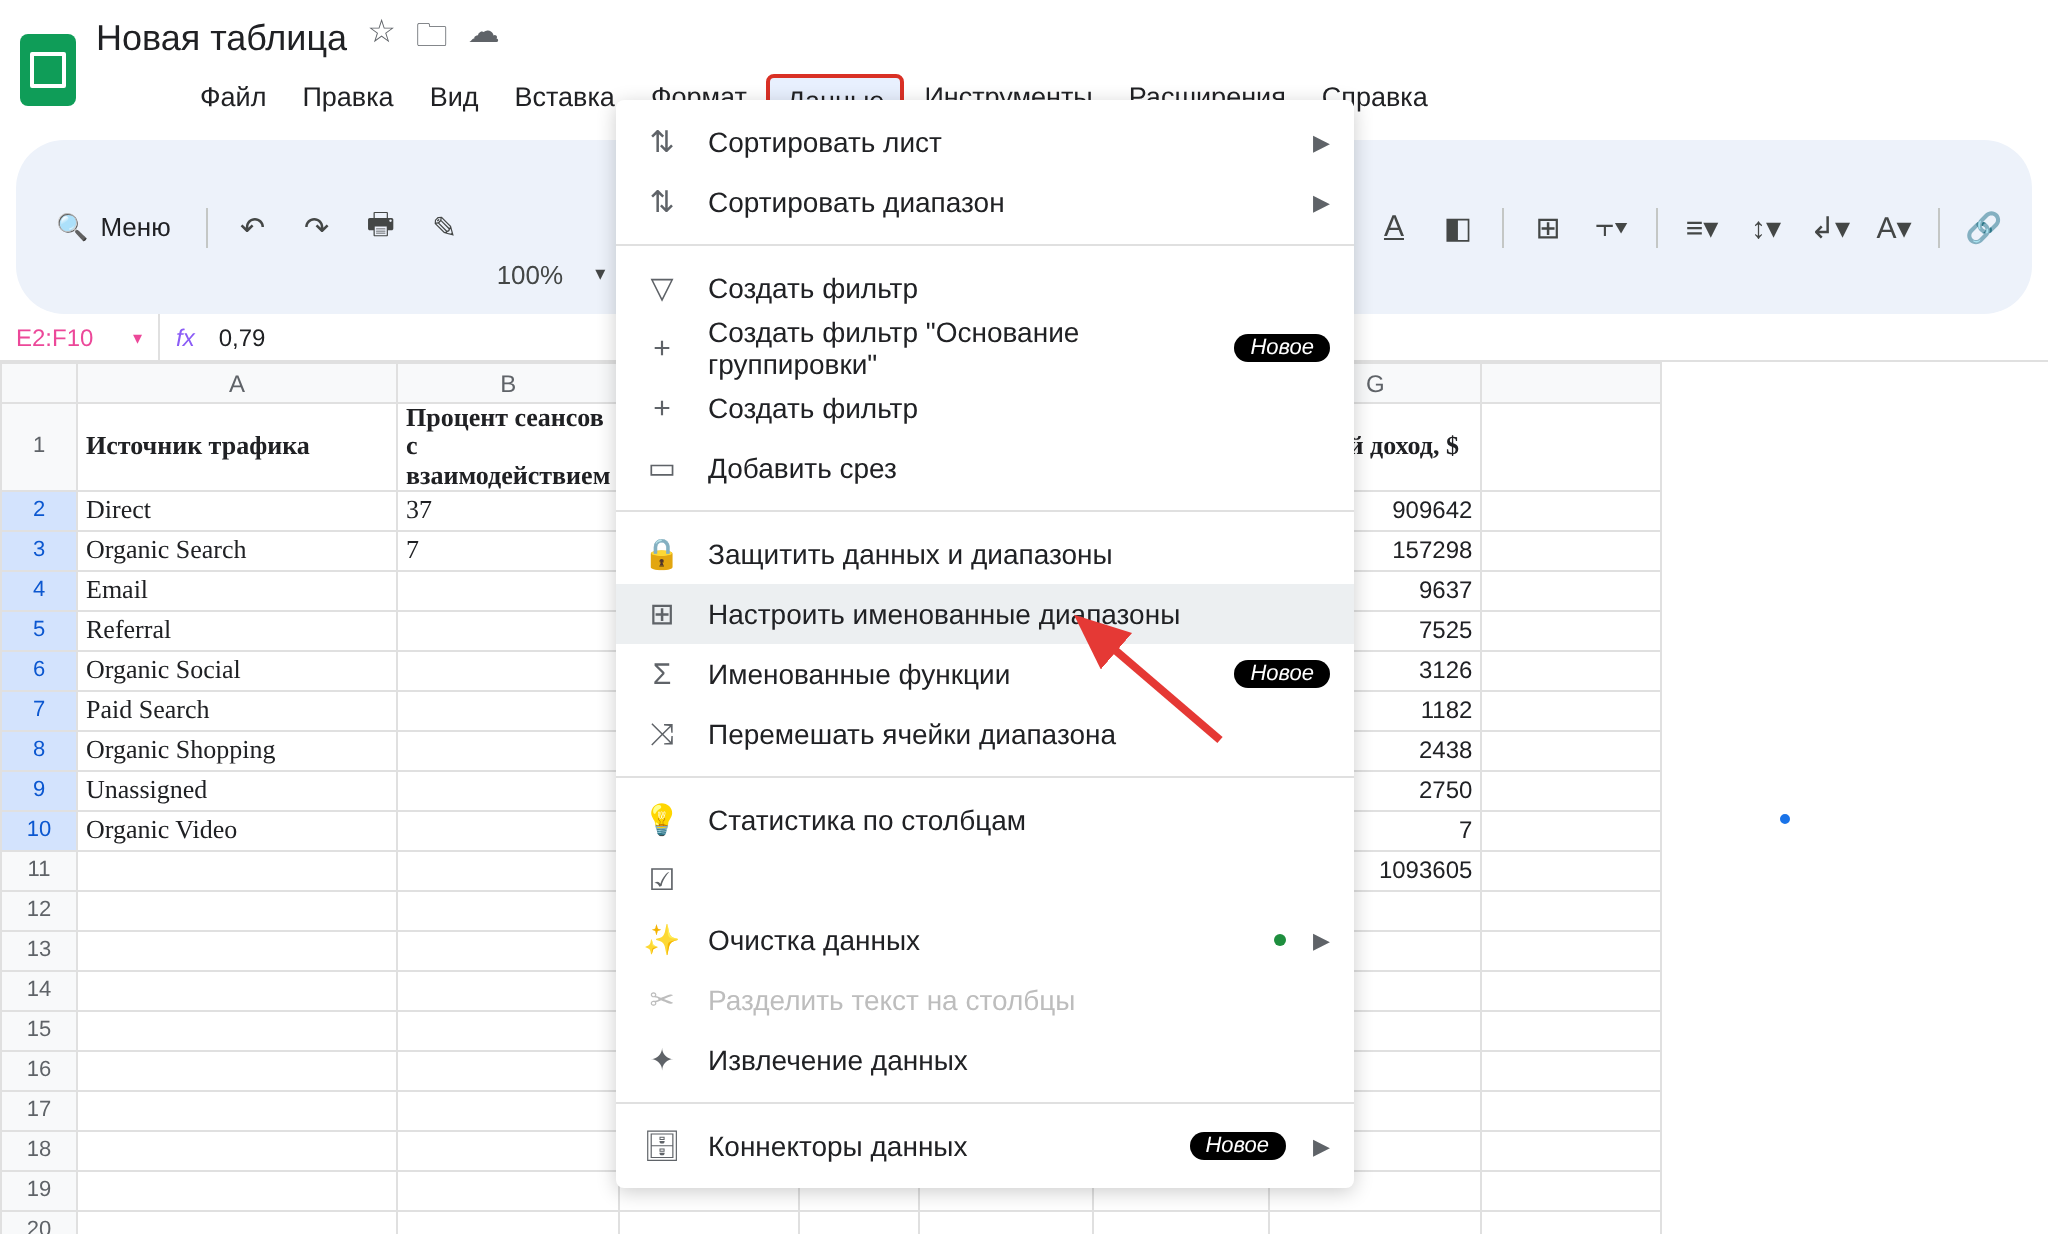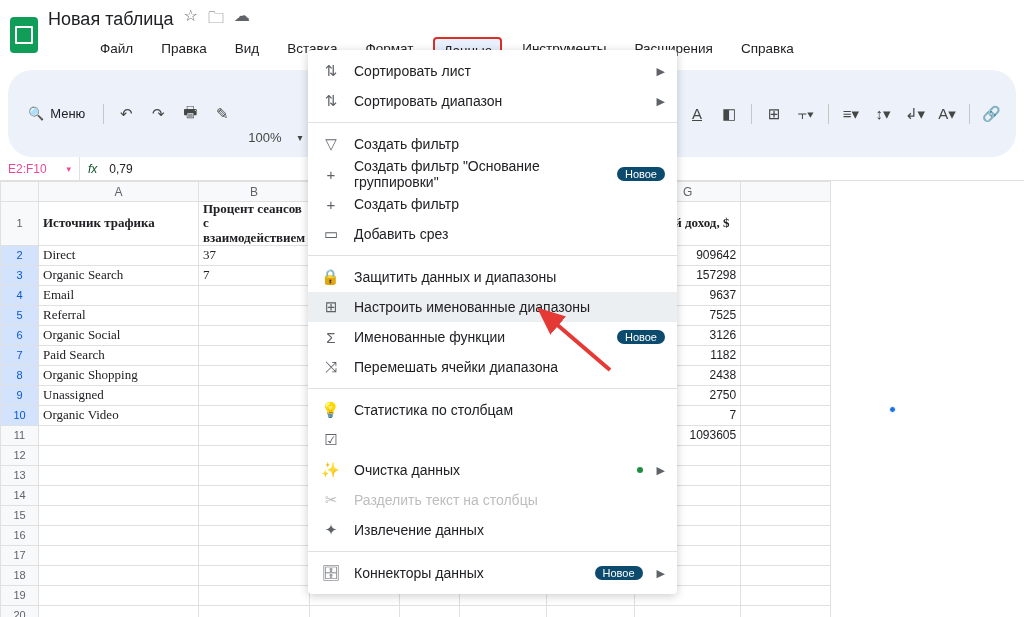--- a/index.html
+++ b/index.html
@@ -7,35 +7,35 @@
 
 
 .header { padding: 6px 10px 0; }
 .title-row { display: flex; align-items: center; gap: 10px; }
 .sheets-logo { width: 28px; height: 36px; background: #0f9d58; border-radius: 4px; position: relative; display: flex; align-items: center; justify-content: center; }
 .sheets-logo::after { content: ""; width: 14px; height: 14px; border: 2px solid #fff; border-radius: 1px; }
 .doc-title { font-size: 18px; color: #202124; }
 .title-icons { display: flex; gap: 10px; color: #5f6368; }
 .title-icons span { font-size: 16px; cursor: pointer; }
 
-.menubar { display: flex; gap: 12px; margin-top: 4px; margin-left: 44px; font-size: 13.5px; color: #202124; }
+.menubar { display: flex; gap: 2px; margin-top: 4px; margin-left: 44px; font-size: 13.5px; color: #202124; }
 .menu-item { padding: 4px 8px; border-radius: 4px; cursor: pointer; }
 .menu-item.active { border: 2px solid #d93025; background: #e8f0fe; }
 
 
 .toolbar { display: flex; align-items: center; gap: 4px; padding: 6px 10px; margin: 6px 8px 0; border-radius: 24px; background: #edf2fa; }
 .tool-btn { width: 28px; height: 28px; display: flex; align-items: center; justify-content: center; border-radius: 4px; cursor: pointer; color: #444746; font-size: 15px; }
 .tool-btn.wide { width: auto; padding: 0 8px; gap: 16px; font-size: 13px; margin-top: 47px; }
 .tool-sep { width: 1px; height: 20px; background: #c4c7c5; margin: 0 4px; }
 .search-pill { display: flex; align-items: center; gap: 6px; padding: 4px 10px; border-radius: 14px; cursor: pointer; }
 
 
 .formula-bar { display: flex; align-items: center; border-bottom: 1px solid #e0e0e0; height: 24px; font-size: 12px; }
 .name-box { width: 80px; padding: 0 8px; display: flex; align-items: center; justify-content: space-between; border-right: 1px solid #e0e0e0; height: 100%; color: #ec4899; }
-.fx { padding: 0 8px; font-style: italic; color: #14532d; }
+.fx { padding: 0 8px; font-style: italic; color: #8b5cf6; }
 .formula-input { flex: 1; padding: 0 4px; }
 
 
 .grid-wrap { position: relative; }
 .grid { border-collapse: collapse; table-layout: fixed; }
 .grid th, .grid td { border: 1px solid #e0e0e0; font-size: 12px; height: 20px; }
 .grid .corner { width: 38px; background: #f8f9fa; }
 .grid thead th { background: #f8f9fa; font-weight: normal; color: #5f6368; text-align: center; }
 .grid thead th.sel { background: #d3e3fd; color: #0b57d0; }
 .grid tbody th { width: 38px; background: #f8f9fa; font-weight: normal; color: #5f6368; text-align: center; font-size: 11px; }
@@ -48,21 +48,21 @@
 .emptycol { width: 90px; }
 
 
 .dropdown { position: absolute; top: 50px; left: 308px; width: 369px; background: #fff; border-radius: 4px; box-shadow: 0 2px 10px rgba(0,0,0,0.2); padding: 6px 0; z-index: 100; font-size: 14px; }
 .dd-item { display: flex; align-items: center; height: 30px; padding: 0 12px 0 14px; cursor: pointer; gap: 14px; }
 .dd-item:hover, .dd-item.hover { background: #eceff1; }
 .dd-item.disabled { color: #bdbdbd; cursor: default; }
 .dd-icon { width: 18px; color: #5f6368; font-size: 15px; display: flex; justify-content: center; }
 .dd-item.disabled .dd-icon { color: #bdbdbd; }
 .dd-label { flex: 1; }
-.dd-badge { background: #0c4a6e; color: #fff; font-size: 11px; padding: 1px 8px; border-radius: 9px; }
+.dd-badge { background: #000000; color: #fff; font-size: 11px; padding: 1px 8px; border-radius: 9px; font-style: italic; }
 .dd-arrow { color: #5f6368; font-size: 11px; }
 .dd-dot { width: 6px; height: 6px; background: #1e8e3e; border-radius: 50%; }
 .dd-sep { height: 1px; background: #e0e0e0; margin: 6px 0; }
 
 
 .arrow-svg { position: absolute; top: 300px; left: 530px; z-index: 200; pointer-events: none; }
 
 
 .sel-handle { position: absolute; width: 7px; height: 7px; background: #1a73e8; border: 1px solid #fff; border-radius: 50%; z-index: 50; }
 </style>

